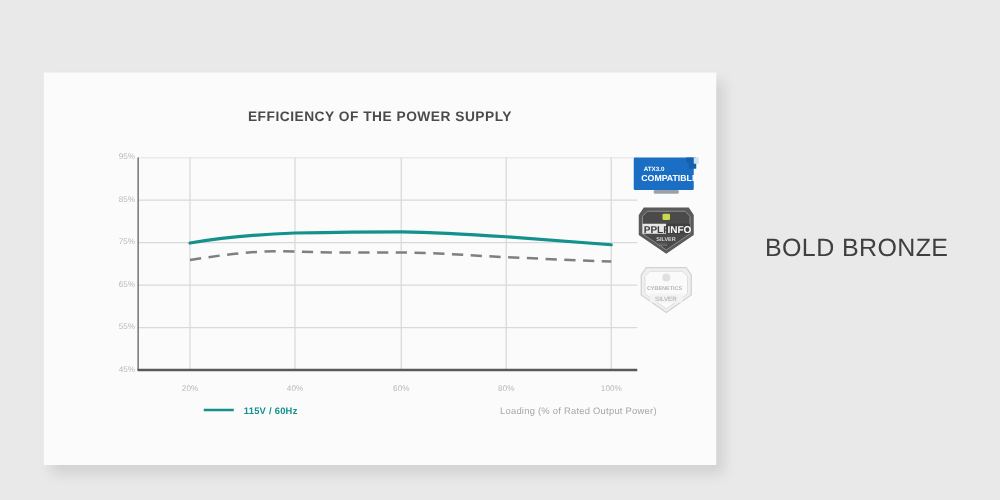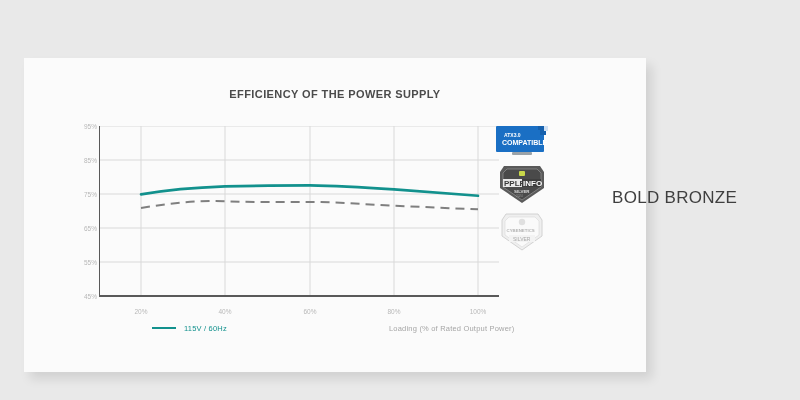--- a/index.html
+++ b/index.html
@@ -7,22 +7,22 @@
     width: 800px; height: 400px;
     background: #e9e9e9;
     font-family: "Liberation Sans", sans-serif;
     overflow: hidden;
   }
   #root { position: relative; width: 800px; height: 400px; }
 
   
   .card {
     position: absolute;
-    left: 24px; top: 58px;
-    width: 622px; height: 314px;
+    left: 35px; top: 58px;
+    width: 538px; height: 314px;
     background: #fbfbfb;
     box-shadow: 6px 7px 10px rgba(0,0,0,0.10);
   }
 
   
   .chart-title {
     position: absolute;
     left: 0; top: 30px; width: 100%;
     text-align: center;
     font-size: 11px;
@@ -76,21 +76,21 @@
   .legend-item.c { left: 255px; text-align: right; }
   .swatch-solid {
     width: 24px; height: 0; border-top: 2px solid #12918d;
     margin-right: 8px;
   }
   .swatch-dashed {
     width: 24px; height: 0;
     border-top: 2px dashed #c3c3c3;
     margin-right: 8px;
   }
-  .legend-label-a { font-size: 7.5px; font-weight: normal; color: #12918d; letter-spacing: .2px; }
+  .legend-label-a { font-size: 7.5px; font-weight: bold; color: #12918d; letter-spacing: .2px; }
   .legend-label-b { font-size: 7.5px; color: #a6a6a6; letter-spacing: .2px; }
   .legend-label-c { font-size: 7.5px; color: #a6a6a6; letter-spacing: .2px; }
 
   
   .badges {
     position: absolute;
     left: 470px; top: 60px;
     width: 60px; height: 185px;
   }
   .badge { position: absolute; left: 0; width: 56px; }
@@ -100,21 +100,21 @@
   .badge-cyb  { top: 92px; height: 44px; }
   .badge-80p  { top: 140px; height: 48px; }
 
   .badge svg { display: block; width: 100%; height: 100%; }
 
   
   .headline {
     position: absolute;
     left: 612px; top: 188px;
     width: 180px;
-    font-size: 17px;
+    font-size: 20px;
     color: #3f3f3f;
     letter-spacing: .3px;
     white-space: nowrap;
   }
 </style>
 </head>
 <body>
 
 <div id="root">
 

